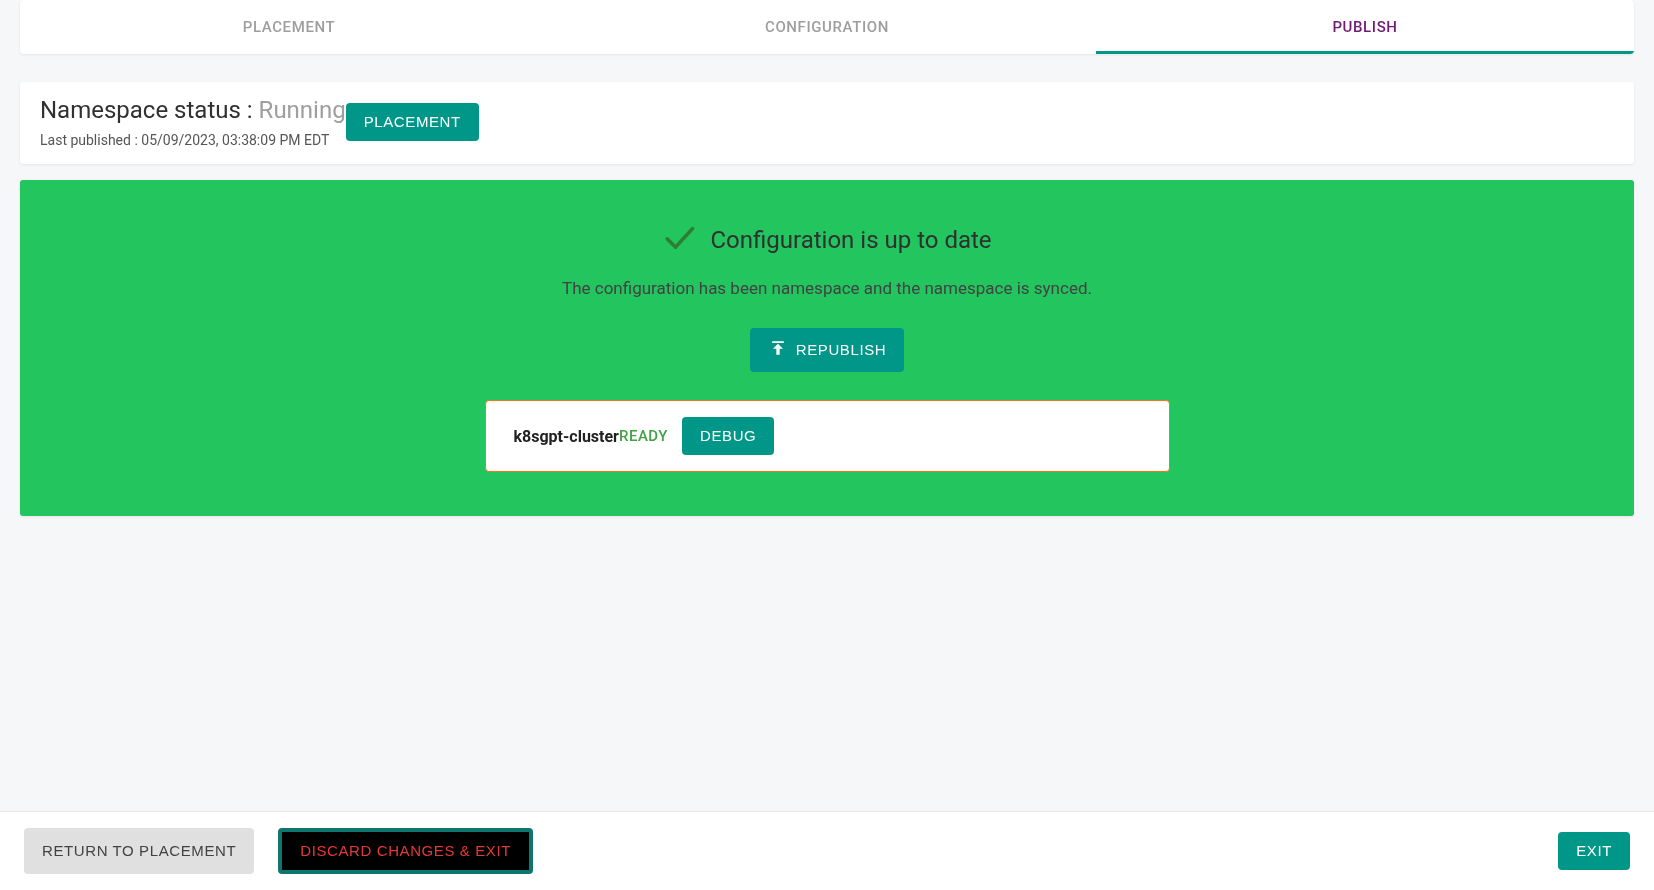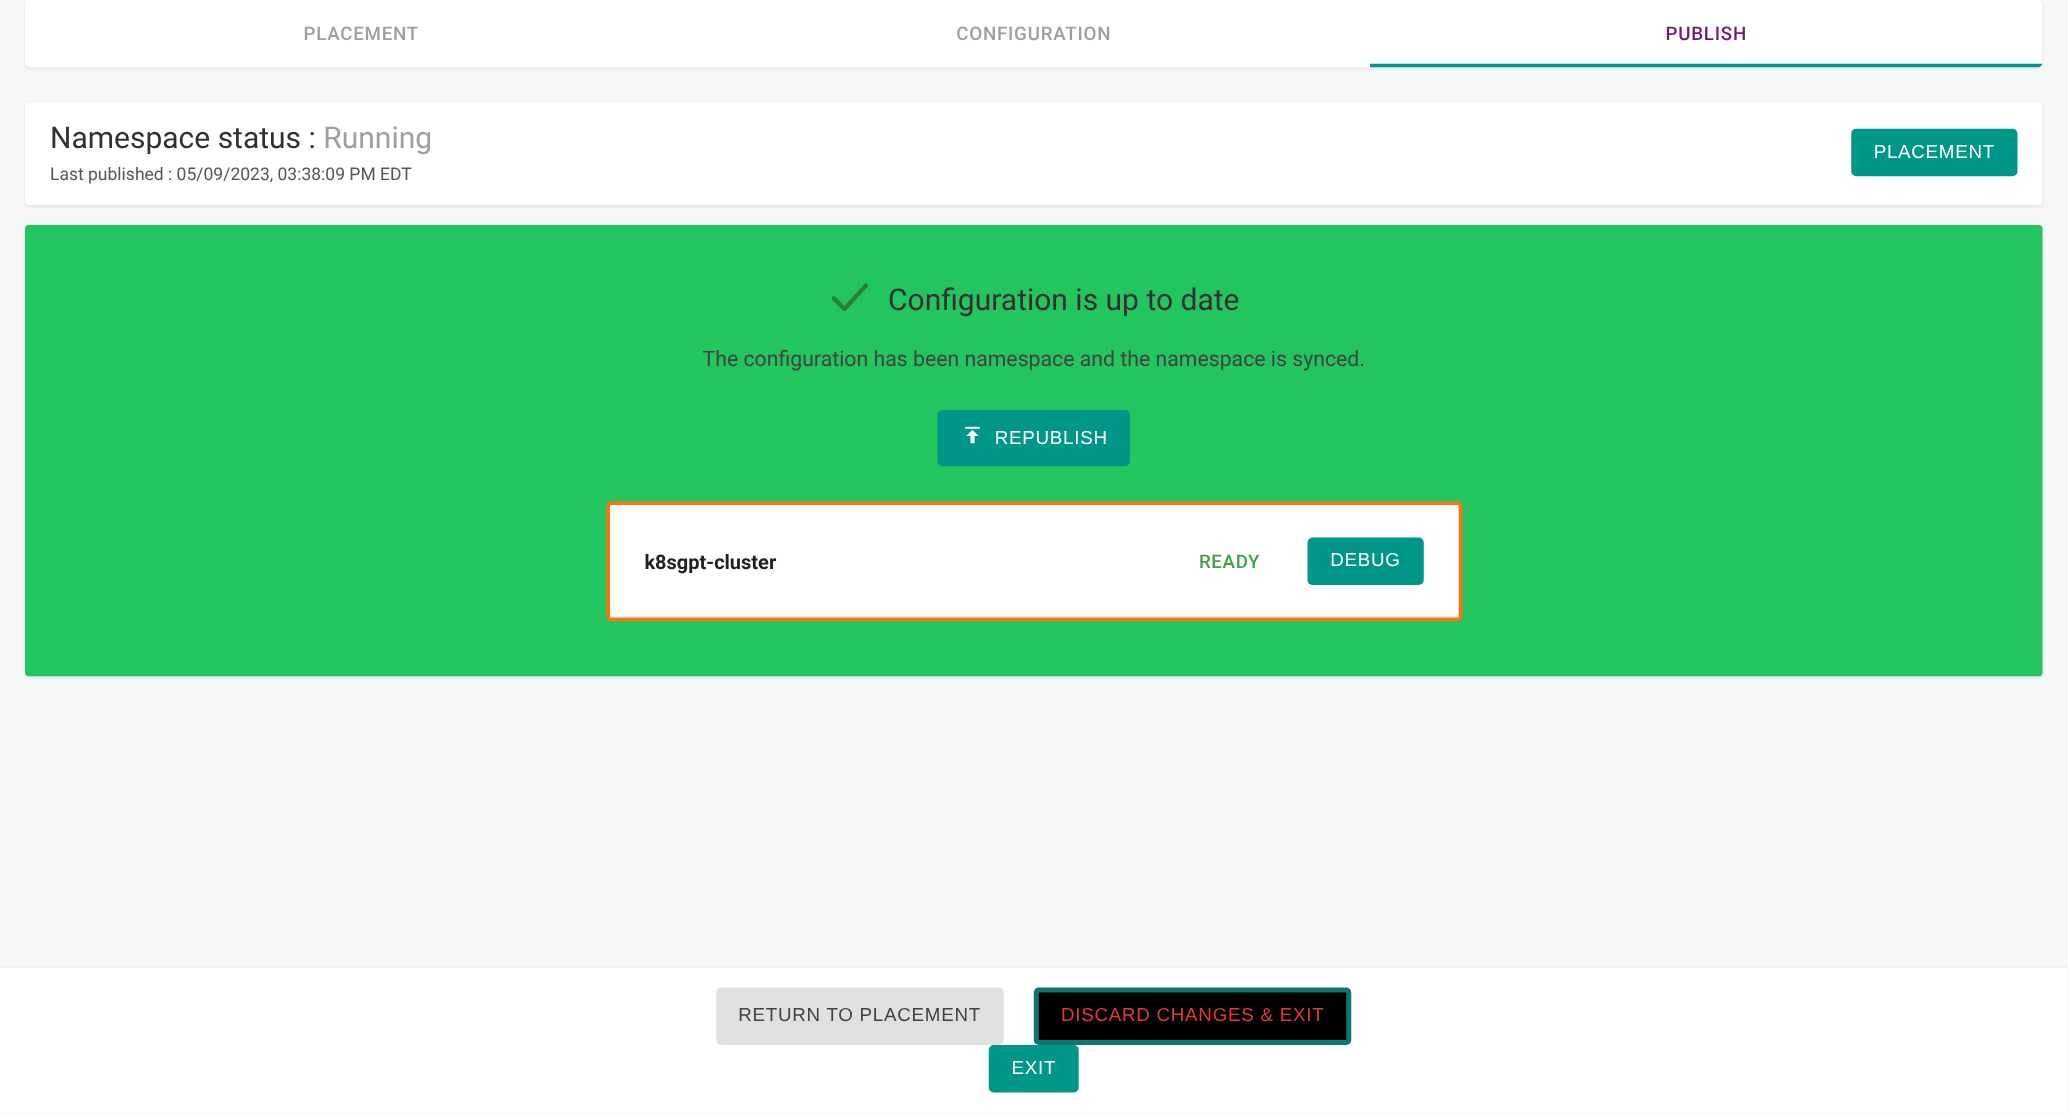--- a/index.html
+++ b/index.html
@@ -61,21 +61,20 @@
     height: 3px;
     background: #009688;
   }
   .status-card {
     margin-top: 28px;
     background: #fff;
     border-radius: 3px;
     box-shadow: 0 1px 3px rgba(0,0,0,0.08);
     padding: 14px 20px 16px 20px;
     display: flex;
-    justify-content: space-between;
     align-items: center;
   }
   .status-left h2 {
     font-size: 24px;
     font-weight: 400;
     color: #303030;
   }
   .status-left h2 .value {
     color: #9e9e9e;
     font-weight: 400;
@@ -126,53 +125,52 @@
   .config-sub {
     margin-top: 18px;
     font-size: 17px;
     color: #424242;
   }
   .republish-wrap { margin-top: 30px; }
   .upload-icon svg { width: 20px; height: 20px; fill: #fff; }
   .cluster-card {
     margin: 28px auto 0 auto;
     width: 685px;
-    border: 3px solid #f97316;
+    border: 1px solid #f97316;
     border-radius: 4px;
     background: #fff;
-    padding: 26px 28px;
-    display: flex;
-    align-items: center;
-    justify-content: space-between;
+    padding: 16px 28px;
+    display: flex;
+    align-items: center;
+    justify-content: flex-start;
   }
   .cluster-name {
     font-weight: 700;
     font-size: 16px;
     color: #212121;
     text-align: left;
   }
   .cluster-right {
     display: flex;
     align-items: center;
-    gap: 38px;
+    gap: 14px;
   }
   .ready {
     color: #43a047;
     font-weight: 500;
     letter-spacing: 0.5px;
     font-size: 15px;
   }
   .footer {
     background: #fff;
     border-top: 1px solid #e8e8e8;
-    padding: 16px 14px;
+    padding: 16px 24px;
     display: flex;
     align-items: center;
     justify-content: space-between;
-    flex-direction: column;
   }
   .footer-left { display: flex; gap: 24px; }
 </style>
 </head>
 <body>
 
 <div class="main">
 
 
   <div class="tabs">

